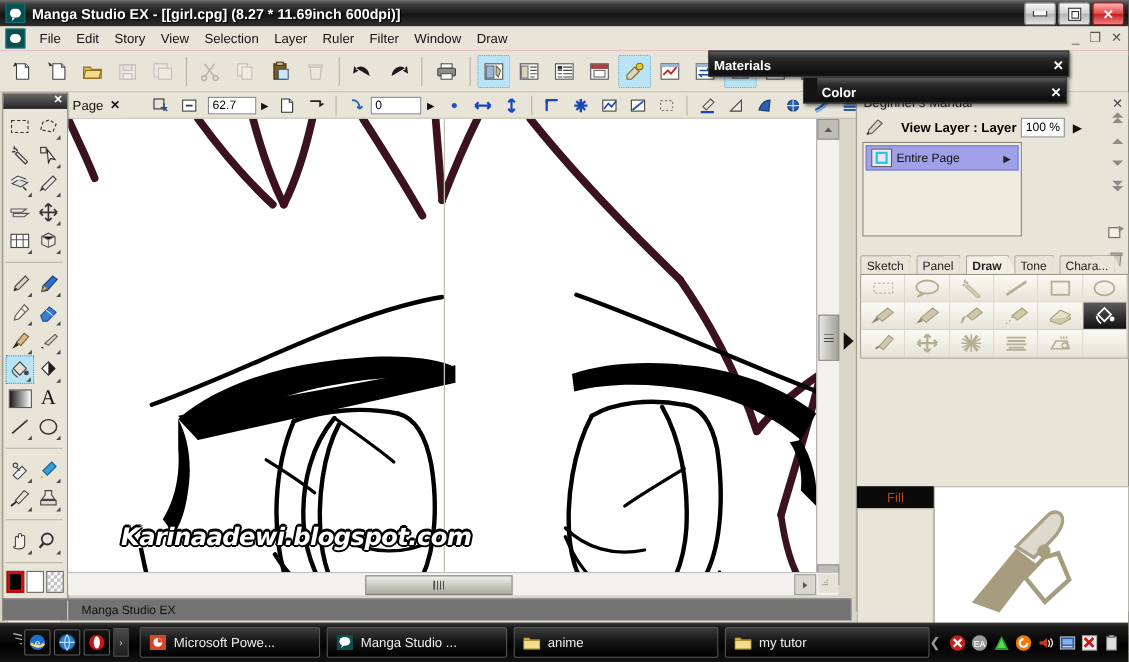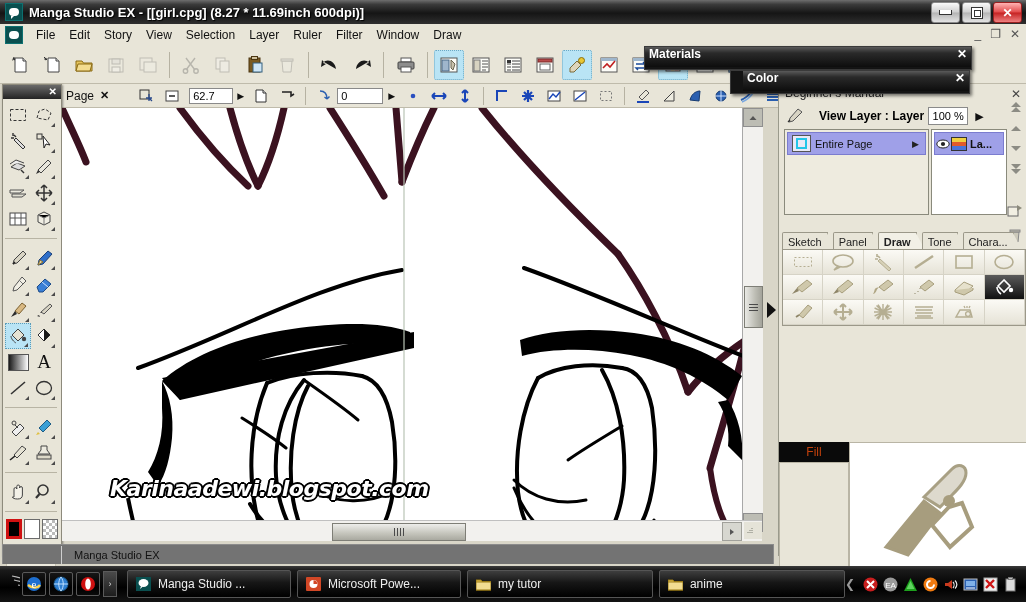--- a/index.html
+++ b/index.html
@@ -165,21 +165,21 @@
      linear-gradient(45deg,#bbb 25%,transparent 25%,transparent 75%,#bbb 75%),
      linear-gradient(45deg,#bbb 25%,#fff 25%,#fff 75%,#bbb 75%);
      background-size:6px 6px;background-position:0 0,3px 3px;}
   .palrow{position:absolute;left:0;top:507px;width:248px;height:17px;display:flex;}
   .palrow .pc{flex:1;height:17px;background:#fff;border:1px solid #555;box-sizing:border-box;}
   .bigblack{position:absolute;left:202px;top:500px;width:36px;height:36px;background:#000;border:1px solid #555;}
 
   
   .float{position:absolute;background:#141414;border:1px solid #3a3a3a;box-shadow:2px 2px 3px rgba(0,0,0,.5);}
   .float .fbar{height:20px;background:linear-gradient(to bottom,#5a5a5a 0%,#2a2a2a 30%,#0d0d0d 100%);
-    display:flex;align-items:flex-start;padding:0 4px;}
+    display:flex;align-items:flex-end;padding:0 4px;}
   .float .fbar .t{color:#fff;font-size:12px;font-weight:bold;}
   .float .fbar .x{margin-left:auto;color:#fff;font-size:12px;font-weight:bold;}
 
   
   .taskbar{position:absolute;left:0;top:566px;width:1026px;height:36px;
     background:linear-gradient(to bottom,#3a3a3a 0%,#1a1a1a 12%,#000 60%,#141414 100%);display:flex;align-items:center;}
   .startzone{width:142px;height:36px;position:relative;overflow:hidden;}
   .qlaunch{display:flex;align-items:center;gap:3px;margin-left:2px;}
   .qi{width:22px;height:22px;border:1px solid #5a5a5a;display:flex;align-items:center;justify-content:center;border-radius:2px;}
   .qchev{width:12px;height:24px;background:linear-gradient(to bottom,#4a4a4a,#1d1d1d);border:1px solid #5a5a5a;
@@ -884,32 +884,20 @@
     <div class="pagelist">
       <div class="pagerow">
         <span class="ico">
             <i></i>
           </span>
         <span class="lbl">Entire Page</span>
         <span class="arr">▶</span>
       </div>
     </div>
 
-    <div class="layerlist">
-      <div class="layerrow">
-        <span class="eye">
-          <svg width="14" height="10" viewBox="0 0 14 10">
-              <ellipse cx="7" cy="5" rx="6.2" ry="4" fill="#fff" stroke="#222"></ellipse>
-              <circle cx="7" cy="5" r="2.1" fill="#222"></circle>
-            </svg>
-        </span>
-        <span class="th"></span>
-        <span class="nm">La...</span>
-      </div>
-    </div>
 
     <div class="rsidebtns">
       <div>
         <svg width="16" height="14" viewBox="0 0 16 14">
             <rect x="1" y="3" width="10" height="9" fill="#f2efe3" stroke="#666"></rect>
             <path d="M10 1l5 3-5 3z" fill="#8c8a7c"></path>
           </svg>
       </div>
       <div>
         <svg width="14" height="15" viewBox="0 0 14 15">
@@ -1107,55 +1095,55 @@
             <ellipse cx="9" cy="9" rx="7" ry="7" fill="#cf1111"></ellipse>
             <ellipse cx="9" cy="9" rx="2.8" ry="5.6" fill="#fff"></ellipse>
           </svg>
       </div>
       <div class="qchev">›</div>
     </div>
     <div class="tasks">
       <div class="task" style="min-width:146px">
         <span class="ti">
           <svg width="15" height="14" viewBox="0 0 15 14">
+              <rect x="0" y="0" width="15" height="14" fill="#d24726" rx="1"></rect>
+              <circle cx="7.5" cy="7" r="4" fill="#fff"></circle>
+              <path d="M7.5 3.2v3.8h3.8a3.8 3.8 0 00-3.8-3.8z" fill="#d24726"></path>
+            </svg>
+        </span>
+        <span>Microsoft Powe...</span>
+      </div>
+      <div class="task" style="min-width:146px">
+        <span class="ti">
+          <svg width="15" height="14" viewBox="0 0 15 14">
               <rect x="0" y="0" width="15" height="14" fill="#0a4f4f"></rect>
               <ellipse cx="7.5" cy="6" rx="5" ry="4" fill="#fff"></ellipse>
               <path d="M5 9l-1 3 3-2.4z" fill="#fff"></path>
             </svg>
         </span>
         <span>Manga Studio ...</span>
       </div>
-      <div class="task" style="min-width:146px">
+      <div class="task" style="min-width:168px">
         <span class="ti">
-          <svg width="15" height="14" viewBox="0 0 15 14">
-              <rect x="0" y="0" width="15" height="14" fill="#d24726" rx="1"></rect>
-              <circle cx="7.5" cy="7" r="4" fill="#fff"></circle>
-              <path d="M7.5 3.2v3.8h3.8a3.8 3.8 0 00-3.8-3.8z" fill="#d24726"></path>
+          <svg width="15" height="13" viewBox="0 0 15 13">
+              <path d="M0 2h5l1.2 1.6H15V12H0z" fill="#e8c556" stroke="#9a7b15"></path>
+              <path d="M0 4h15v8H0z" fill="#f2dc92" stroke="#9a7b15"></path>
             </svg>
         </span>
-        <span>Microsoft Powe...</span>
+        <span>anime</span>
       </div>
       <div class="task" style="min-width:168px">
         <span class="ti">
           <svg width="15" height="13" viewBox="0 0 15 13">
               <path d="M0 2h5l1.2 1.6H15V12H0z" fill="#e8c556" stroke="#9a7b15"></path>
               <path d="M0 4h15v8H0z" fill="#f2dc92" stroke="#9a7b15"></path>
             </svg>
         </span>
         <span>my tutor</span>
       </div>
-      <div class="task" style="min-width:168px">
-        <span class="ti">
-          <svg width="15" height="13" viewBox="0 0 15 13">
-              <path d="M0 2h5l1.2 1.6H15V12H0z" fill="#e8c556" stroke="#9a7b15"></path>
-              <path d="M0 4h15v8H0z" fill="#f2dc92" stroke="#9a7b15"></path>
-            </svg>
-        </span>
-        <span>anime</span>
-      </div>
     </div>
     <div class="tray">
       <span class="ch">❮</span>
       <span class="tri">
         <svg width="15" height="15">
             <circle cx="7.5" cy="7.5" r="7" fill="#c81e1e"></circle>
             <path d="M4 4l7 7M11 4l-7 7" stroke="#fff" stroke-width="2"></path>
           </svg>
       </span>
       <span class="tri">

